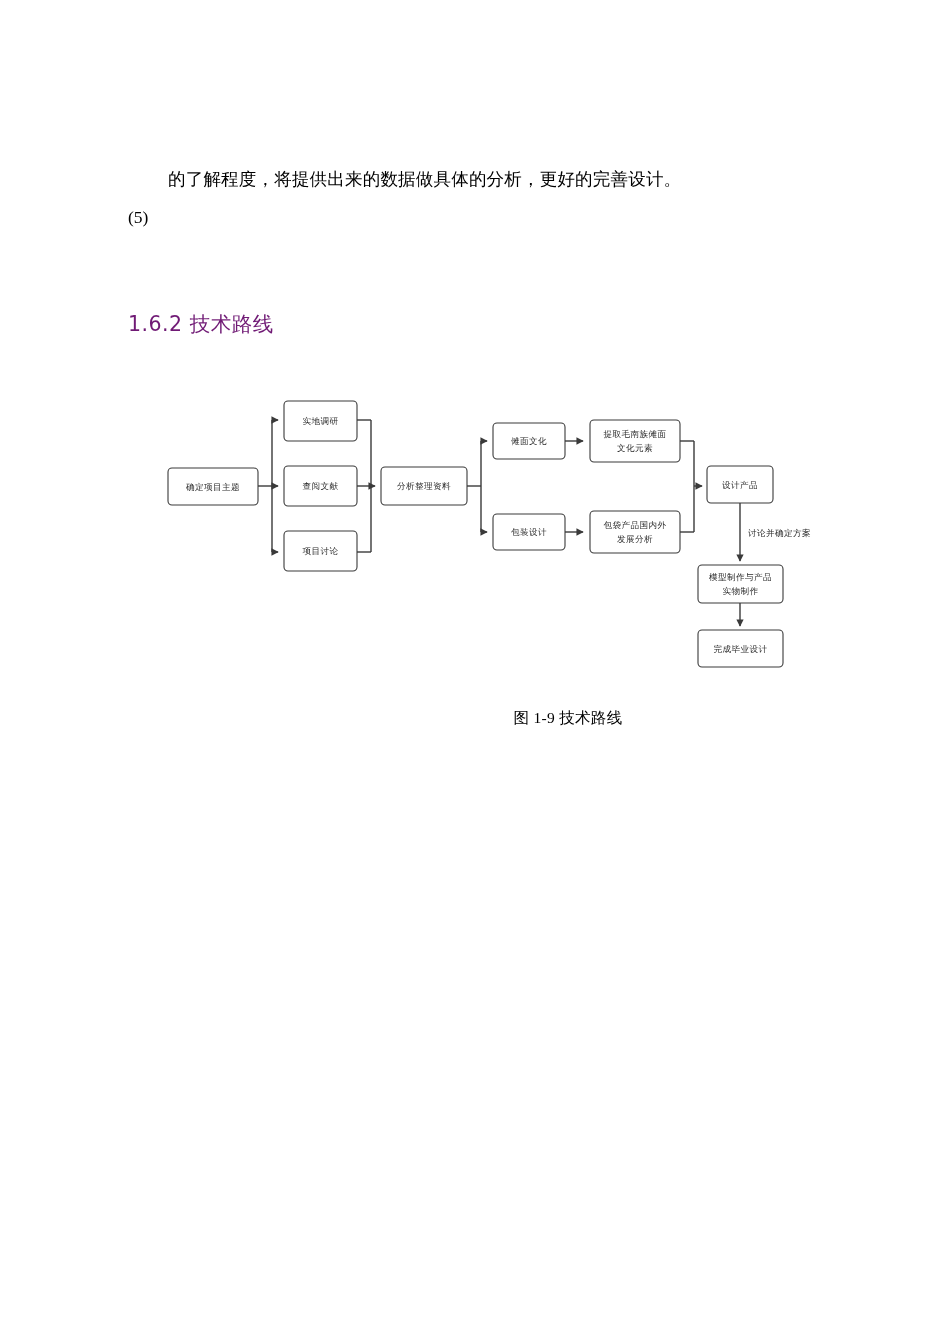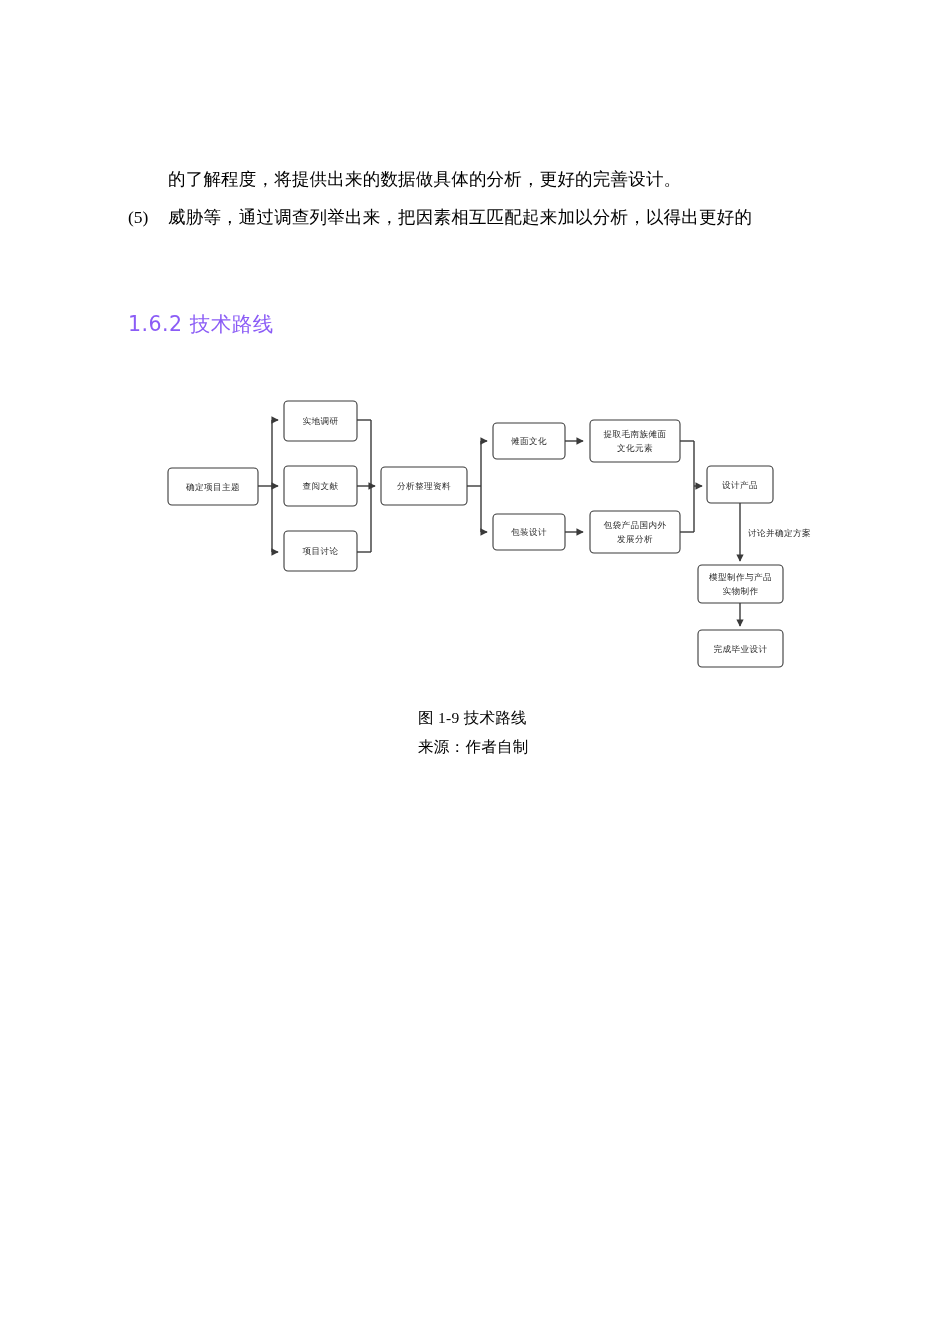--- a/index.html
+++ b/index.html
@@ -48,21 +48,21 @@
   }
 
   
   .heading {
     position: absolute;
     left: 128px;
     top: 310px;
     font-family: "DejaVu Sans", "Liberation Sans", sans-serif;
     font-size: 20.5px;
     letter-spacing: 0.5px;
-    color: #8b5cf6;
+    color: #701a75;
   }
 
   
   .figure {
     position: absolute;
     left: 0px;
     top: 380px;
     width: 950px;
     height: 310px;
   }
@@ -95,40 +95,40 @@
     stroke-width: 1.4;
     fill: none;
   }
 
   
   .caption {
     position: absolute;
     left: 418px;
     top: 703px;
     width: 300px;
+    text-align: center;
   }
   .caption-line {
     font-size: 15.5px;
     line-height: 29px;
     white-space: nowrap;
     letter-spacing: 0.3px;
   }
 </style>
 </head>
 <body>
 
 <div class="page">
 
   <div class="body-block">
     <div class="para-line para-cont">的了解程度，将提供出来的数据做具体的分析，更好的完善设计。</div>
 
     <div class="list-row">
       <div class="list-marker">(5)</div>
       <div class="list-body">
-        <div class="para-line">威胁等，通过调查列举出来，把因素相互匹配起来加以分析，以得出更好的</div>
       </div>
     </div>
   </div>
 
   <div class="heading">1.6.2 技术路线</div>
 
   <div class="figure">
     <svg width="950" height="310" viewBox="0 0 950 310" xmlns="http://www.w3.org/2000/svg">
       <defs>
         <marker id="arrow" viewBox="0 0 10 10" refX="9" refY="5" markerWidth="5.2" markerHeight="5.2" orient="auto-start-reverse">
@@ -243,16 +243,15 @@
 
       <g>
         <rect class="nodebox" x="698" y="250" width="85" height="37" rx="4"></rect>
         <text class="node-text" x="740.5" y="269">完成毕业设计</text>
       </g>
     </svg>
   </div>
 
   <div class="caption">
     <div class="caption-line">图 1-9  技术路线</div>
-    <div class="caption-line">来源：作者自制</div>
   </div>
 
 </div>
 
 </body></html>

